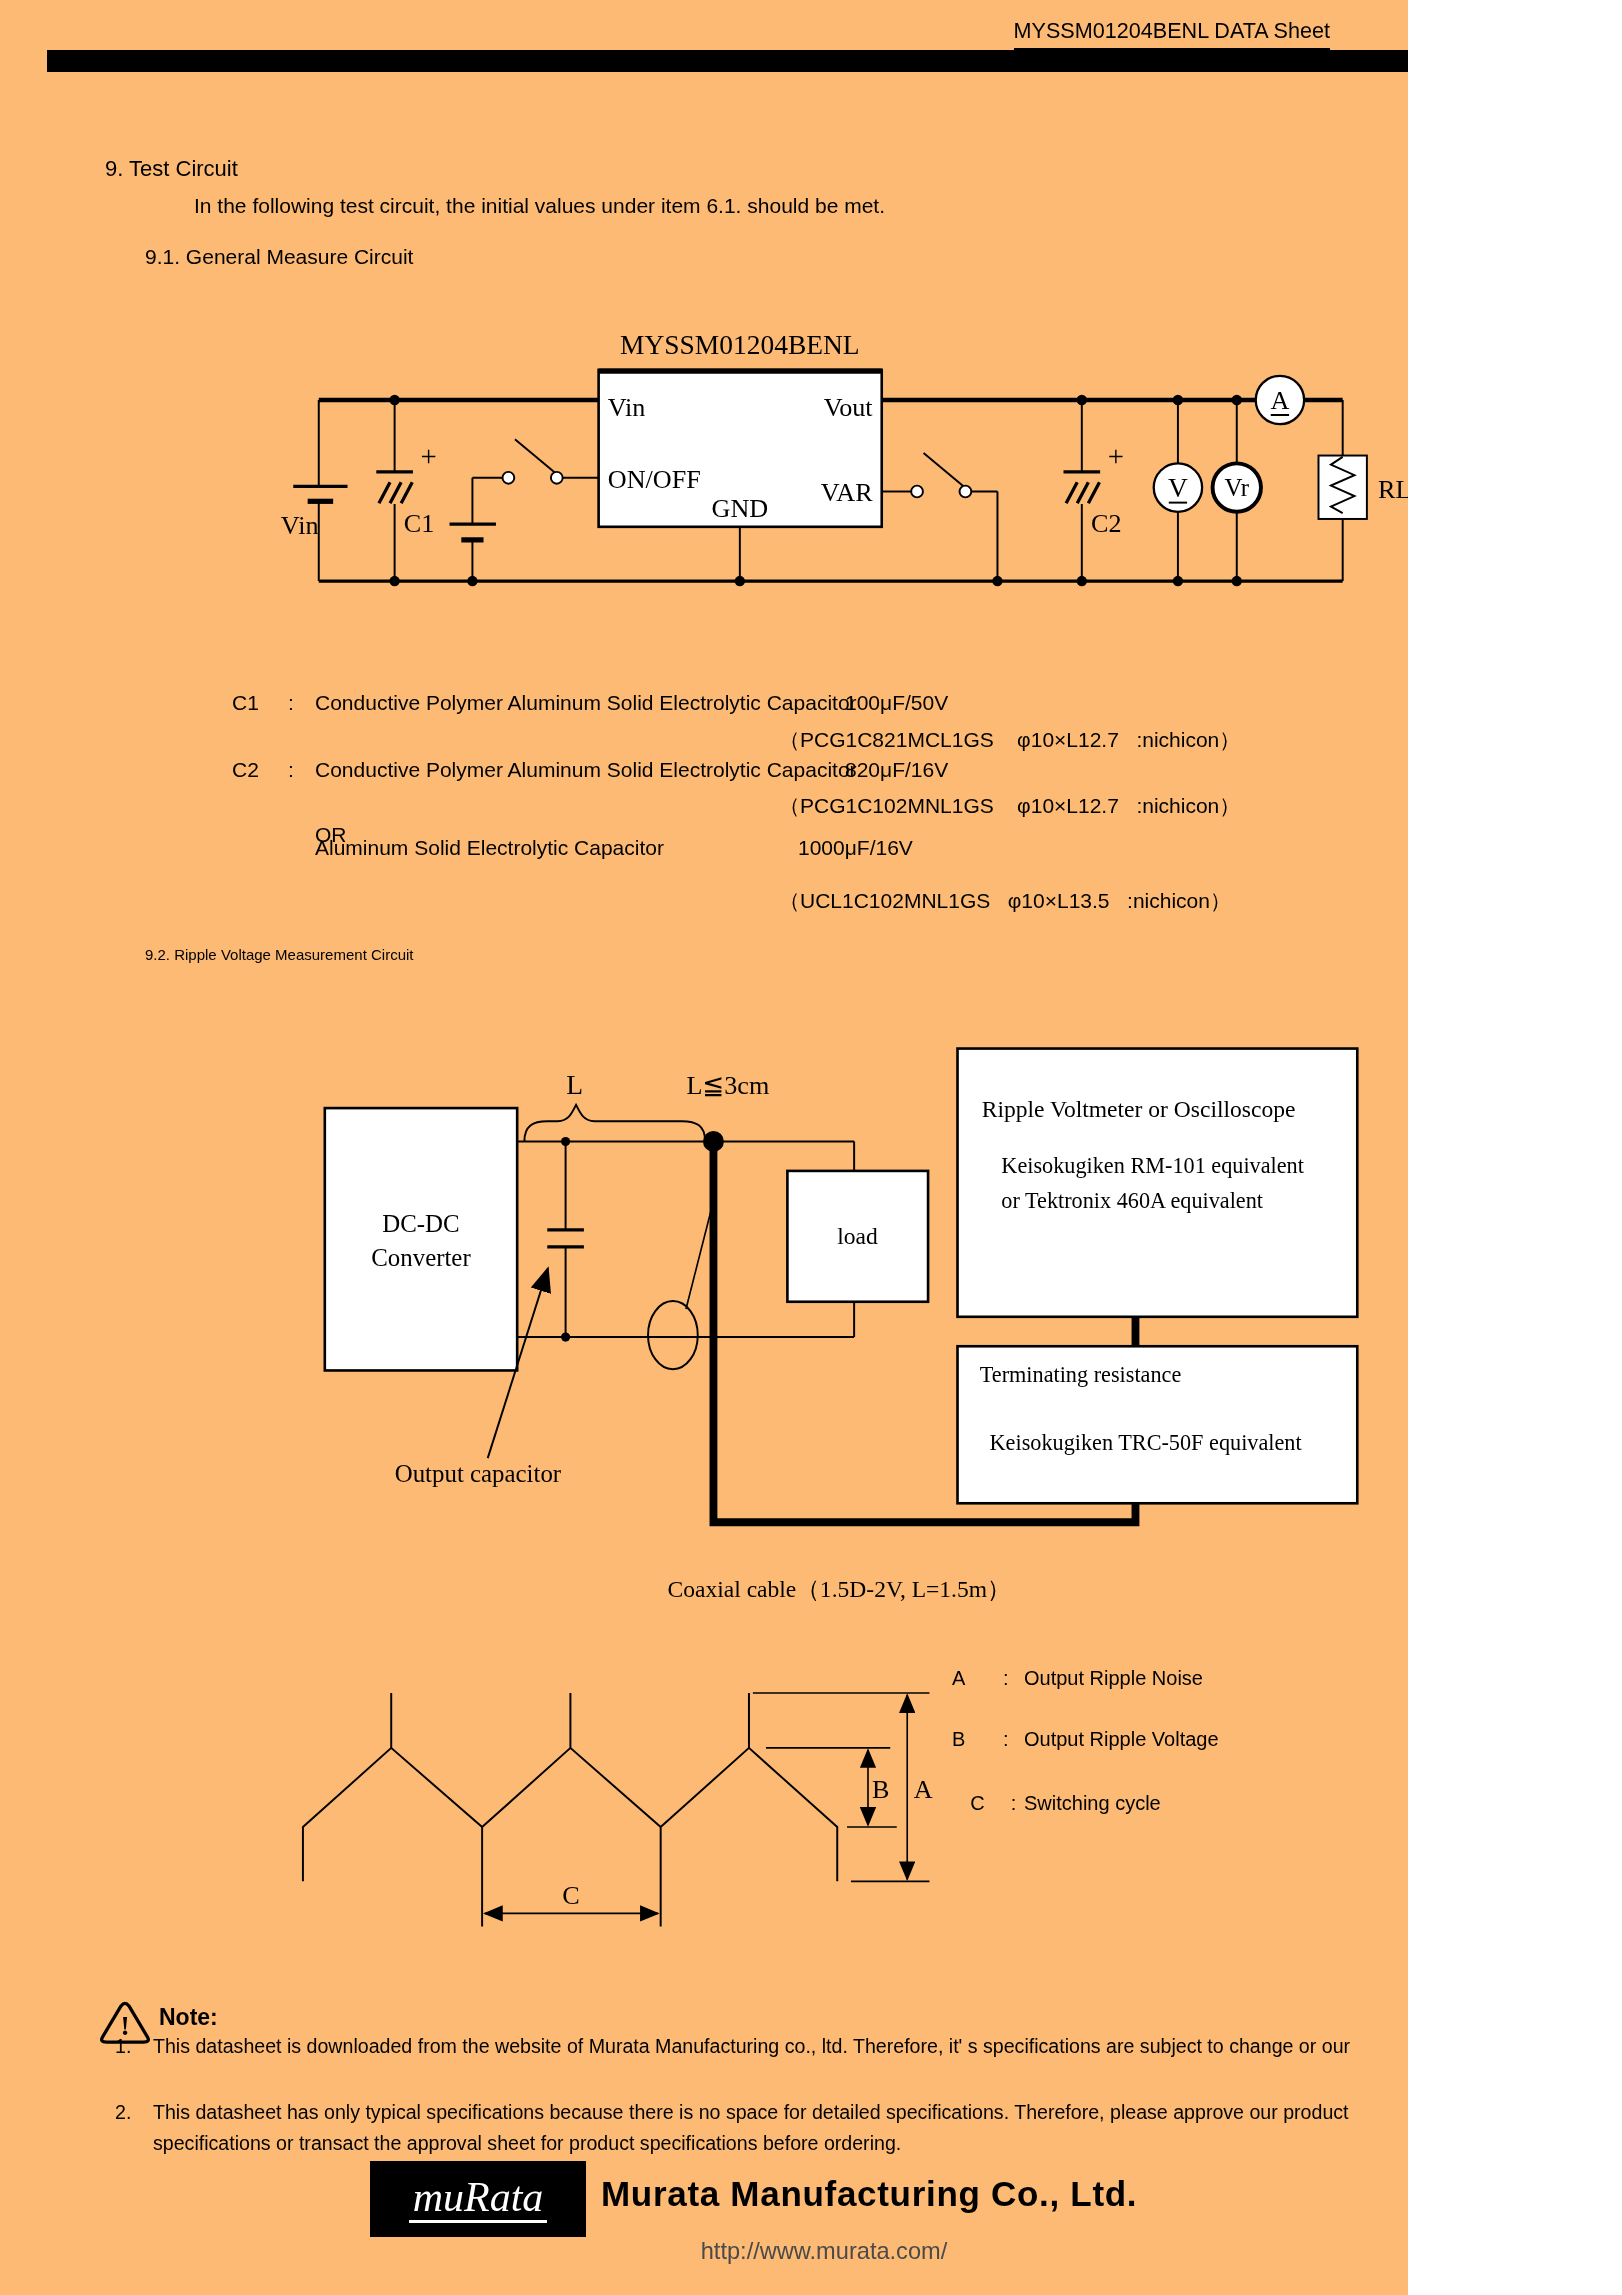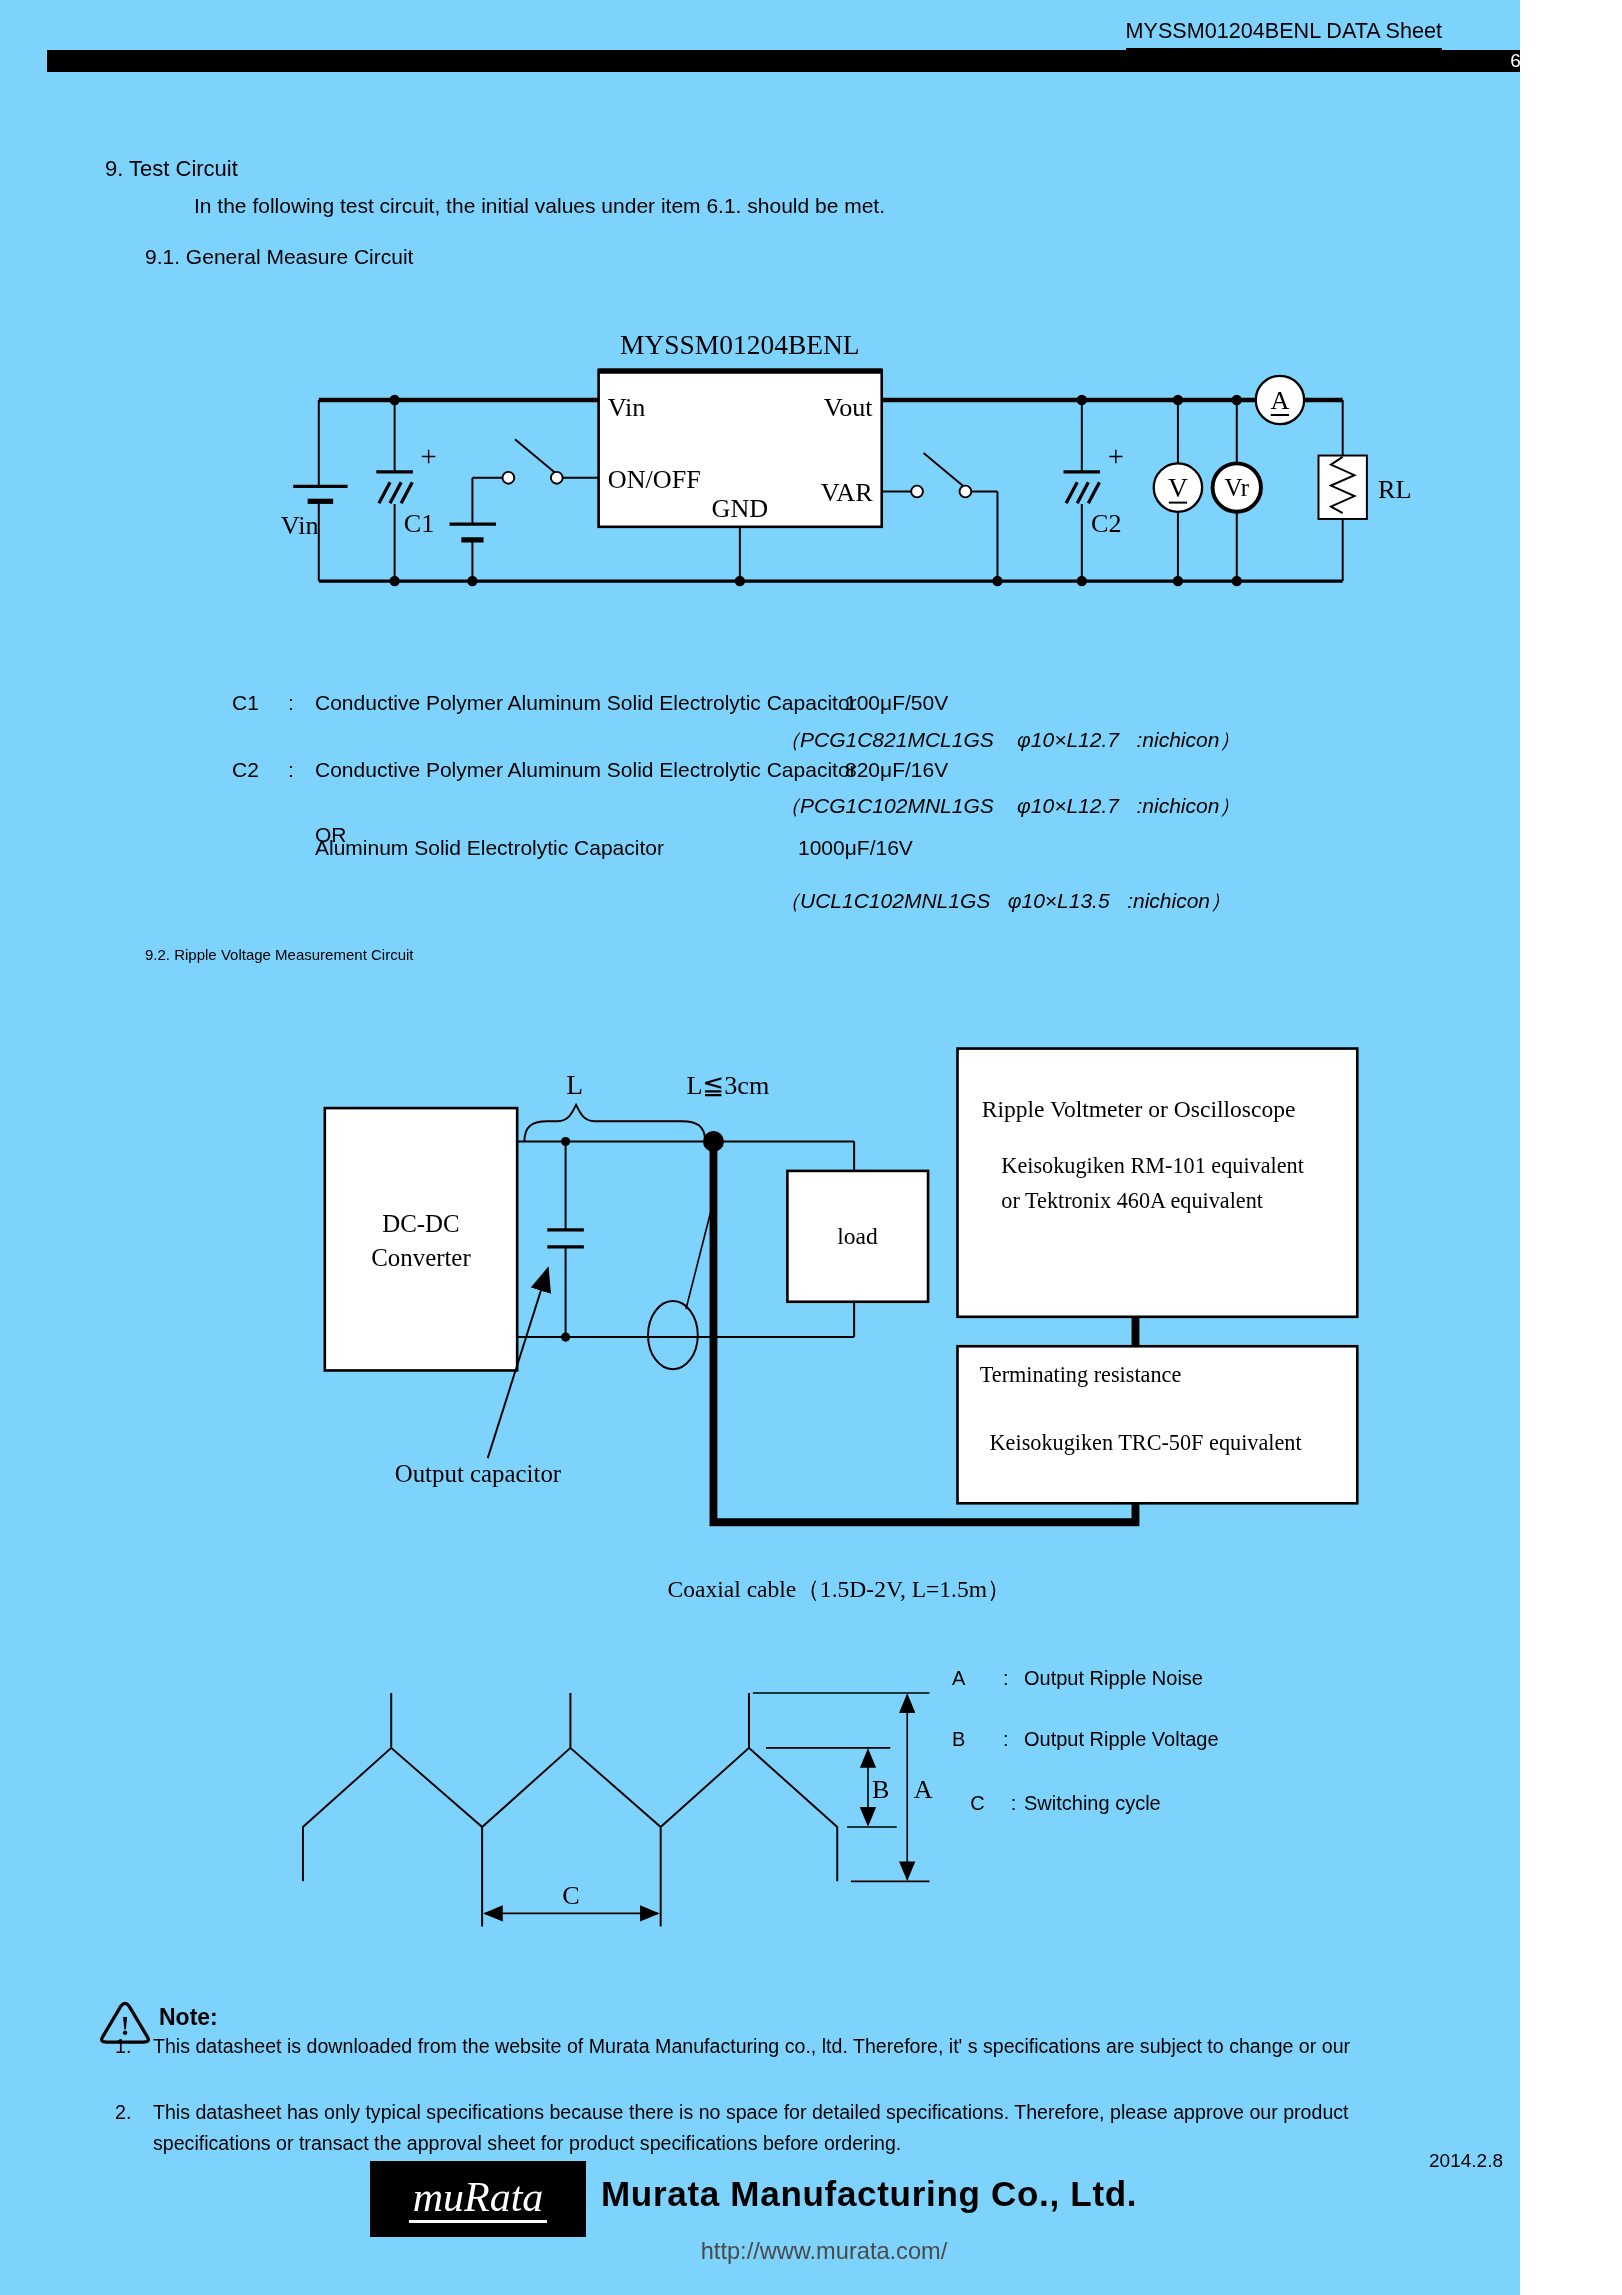--- a/index.html
+++ b/index.html
@@ -1,21 +1,21 @@
 <!DOCTYPE html>
 <html style="font-size:10.5px"><head>
 <meta charset="utf-8">
 <style>
   html,body{margin:0;padding:0;background:#fff;}
-  .page{position:relative;width:1520px;height:2295px;background:#7dd3fc;overflow:hidden;
+  .page{position:relative;width:1408px;height:2295px;background:#fdba74;overflow:hidden;
         font-family:"Liberation Sans","DejaVu Sans",sans-serif;color:#000;}
   .abs{position:absolute;}
   .sans{font-family:"Liberation Sans","DejaVu Sans",sans-serif;}
   .serif{font-family:"Liberation Serif","DejaVu Serif",serif;}
-  .pre{white-space:pre;font-style:italic;}
+  .pre{white-space:pre;}
 
   
   .doc-title{top:18.3px;right:78px;font-size:21.6px;border-bottom:2px solid #000;padding-bottom:3.3px;}
   .page-bar{top:50px;left:47px;width:1492px;height:21.6px;background:#000;color:#fff;
             text-align:right;line-height:21.6px;font-size:19px;padding-right:0;}
   .page-bar span{margin-right:18.3px;}
 
   
   .h-sec9{top:156px;left:105px;font-size:22px;}
   .h-intro{top:194px;left:194px;font-size:21px;}

